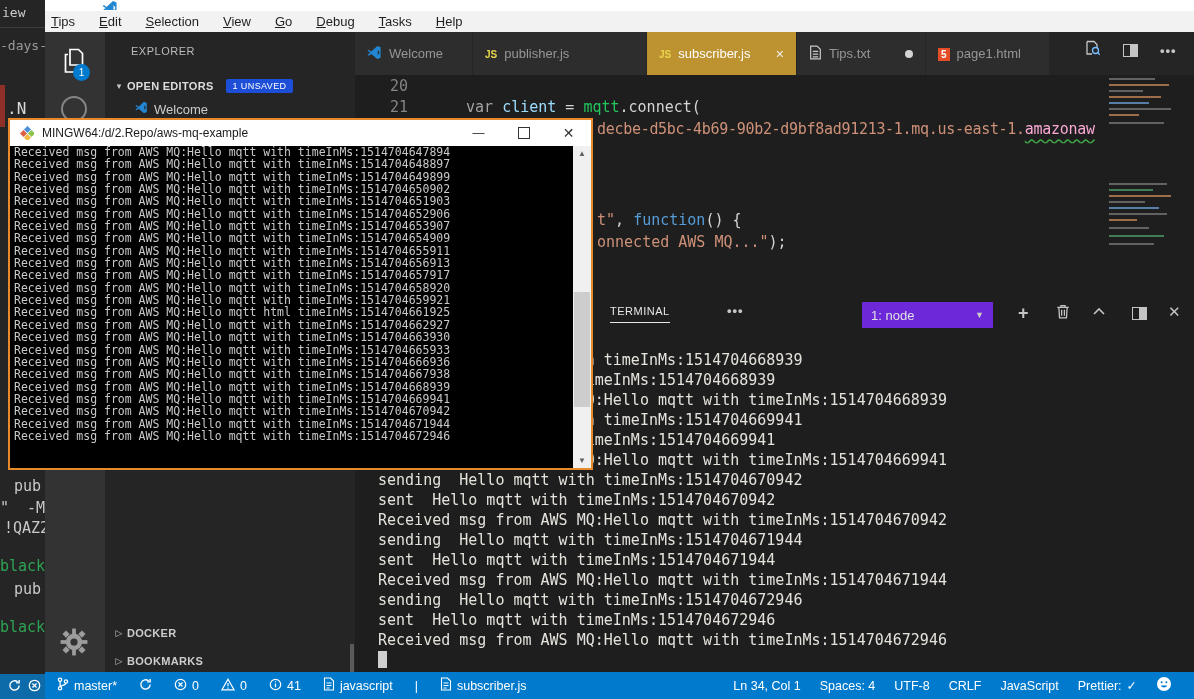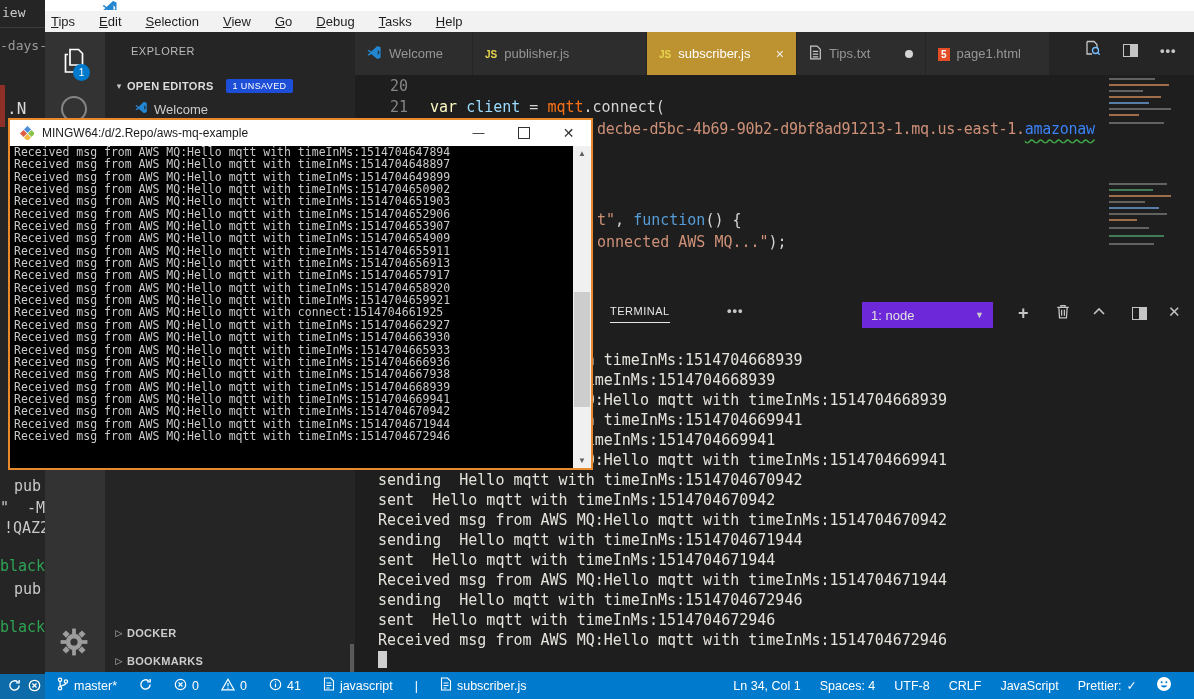--- a/index.html
+++ b/index.html
@@ -236,22 +236,22 @@
           <path d="M12.7 12.7l2 2" stroke="#75beff"></path>
       </svg>
     </span>
     <span class="split-box"></span>
     <span class="dots">•••</span>
   </div>
 
   <div class="abs code-area">
     <div class="lnum" style="left:0;top:2px;">20</div>
     <div class="lnum" style="left:0;top:23px;">21</div>
-    <div class="code-line" style="left:75px;top:23px;" id="line21"><span style="color: #fef9c3;">var</span><span style="color: rgb(212, 212, 212);"> </span><span style="color: rgb(156, 220, 254);">client</span><span style="color: rgb(212, 212, 212);"> = </span><span style="color: #f97316;">mqtt</span><span style="color: rgb(212, 212, 212);">.connect(</span></div>
-    <div class="code-line" style="left:242px;top:45px;letter-spacing:-0.3px;" id="line22"><span style="color: rgb(206, 145, 120);">decbe-d5bc-4b69-90b2-d9bf8ad91213-1.mq.us-east-1.</span><span class="squiggle" style="color: #3b82f6;">amazonaw</span></div>
+    <div class="code-line" style="left:75px;top:23px;" id="line21"><span style="color: #a3a3a3; margin-left: 36px;">var</span><span style="color: rgb(212, 212, 212);"> </span><span style="color: rgb(156, 220, 254);">client</span><span style="color: rgb(212, 212, 212);"> = </span><span style="color: #22c55e;">mqtt</span><span style="color: rgb(212, 212, 212);">.connect(</span></div>
+    <div class="code-line" style="left:242px;top:45px;letter-spacing:-0.3px;" id="line22"><span style="color: rgb(206, 145, 120);">decbe-d5bc-4b69-90b2-d9bf8ad91213-1.mq.us-east-1.</span><span class="squiggle" style="color: #f9a8d4;">amazonaw</span></div>
     <div class="code-line" style="left:242px;top:136px;" id="lineFn"><span style="color: rgb(206, 145, 120);">t"</span><span style="color: rgb(212, 212, 212);">, </span><span style="color: rgb(86, 156, 214);">function</span><span style="color: rgb(212, 212, 212);">() {</span></div>
     <div class="code-line" style="left:242px;top:158px;" id="lineConsole"><span style="color: rgb(206, 145, 120);">onnected AWS MQ..."</span><span style="color: rgb(212, 212, 212);">);</span></div>
     <div class="minimap" id="minimap">
         <div class="mm-bar" style="top: 3px; width: 46px; background: rgb(122, 122, 122);"></div>
         <div class="mm-bar" style="top: 9px; width: 60px; background: rgb(201, 138, 91);"></div>
         <div class="mm-bar" style="top: 15px; width: 34px; background: rgb(122, 122, 122);"></div>
         <div class="mm-bar" style="top: 21px; width: 52px; background: rgb(201, 138, 91);"></div>
         <div class="mm-bar" style="top: 27px; width: 40px; background: rgb(106, 159, 212);"></div>
         <div class="mm-bar" style="top: 33px; width: 62px; background: rgb(122, 122, 122);"></div>
         <div class="mm-bar" style="top: 39px; width: 30px; background: rgb(201, 138, 91);"></div>
@@ -422,21 +422,21 @@
         <div class="mingw-line">Received msg from AWS MQ:Hello mqtt with timeInMs:1514704650902</div>
         <div class="mingw-line">Received msg from AWS MQ:Hello mqtt with timeInMs:1514704651903</div>
         <div class="mingw-line">Received msg from AWS MQ:Hello mqtt with timeInMs:1514704652906</div>
         <div class="mingw-line">Received msg from AWS MQ:Hello mqtt with timeInMs:1514704653907</div>
         <div class="mingw-line">Received msg from AWS MQ:Hello mqtt with timeInMs:1514704654909</div>
         <div class="mingw-line">Received msg from AWS MQ:Hello mqtt with timeInMs:1514704655911</div>
         <div class="mingw-line">Received msg from AWS MQ:Hello mqtt with timeInMs:1514704656913</div>
         <div class="mingw-line">Received msg from AWS MQ:Hello mqtt with timeInMs:1514704657917</div>
         <div class="mingw-line">Received msg from AWS MQ:Hello mqtt with timeInMs:1514704658920</div>
         <div class="mingw-line">Received msg from AWS MQ:Hello mqtt with timeInMs:1514704659921</div>
-        <div class="mingw-line">Received msg from AWS MQ:Hello mqtt with connect:1514704661925</div>
+        <div class="mingw-line">Received msg from AWS MQ:Hello mqtt html timeInMs:1514704661925</div>
         <div class="mingw-line">Received msg from AWS MQ:Hello mqtt with timeInMs:1514704662927</div>
         <div class="mingw-line">Received msg from AWS MQ:Hello mqtt with timeInMs:1514704663930</div>
         <div class="mingw-line">Received msg from AWS MQ:Hello mqtt with timeInMs:1514704665933</div>
         <div class="mingw-line">Received msg from AWS MQ:Hello mqtt with timeInMs:1514704666936</div>
         <div class="mingw-line">Received msg from AWS MQ:Hello mqtt with timeInMs:1514704667938</div>
         <div class="mingw-line">Received msg from AWS MQ:Hello mqtt with timeInMs:1514704668939</div>
         <div class="mingw-line">Received msg from AWS MQ:Hello mqtt with timeInMs:1514704669941</div>
         <div class="mingw-line">Received msg from AWS MQ:Hello mqtt with timeInMs:1514704670942</div>
         <div class="mingw-line">Received msg from AWS MQ:Hello mqtt with timeInMs:1514704671944</div>
         <div class="mingw-line">Received msg from AWS MQ:Hello mqtt with timeInMs:1514704672946</div>

